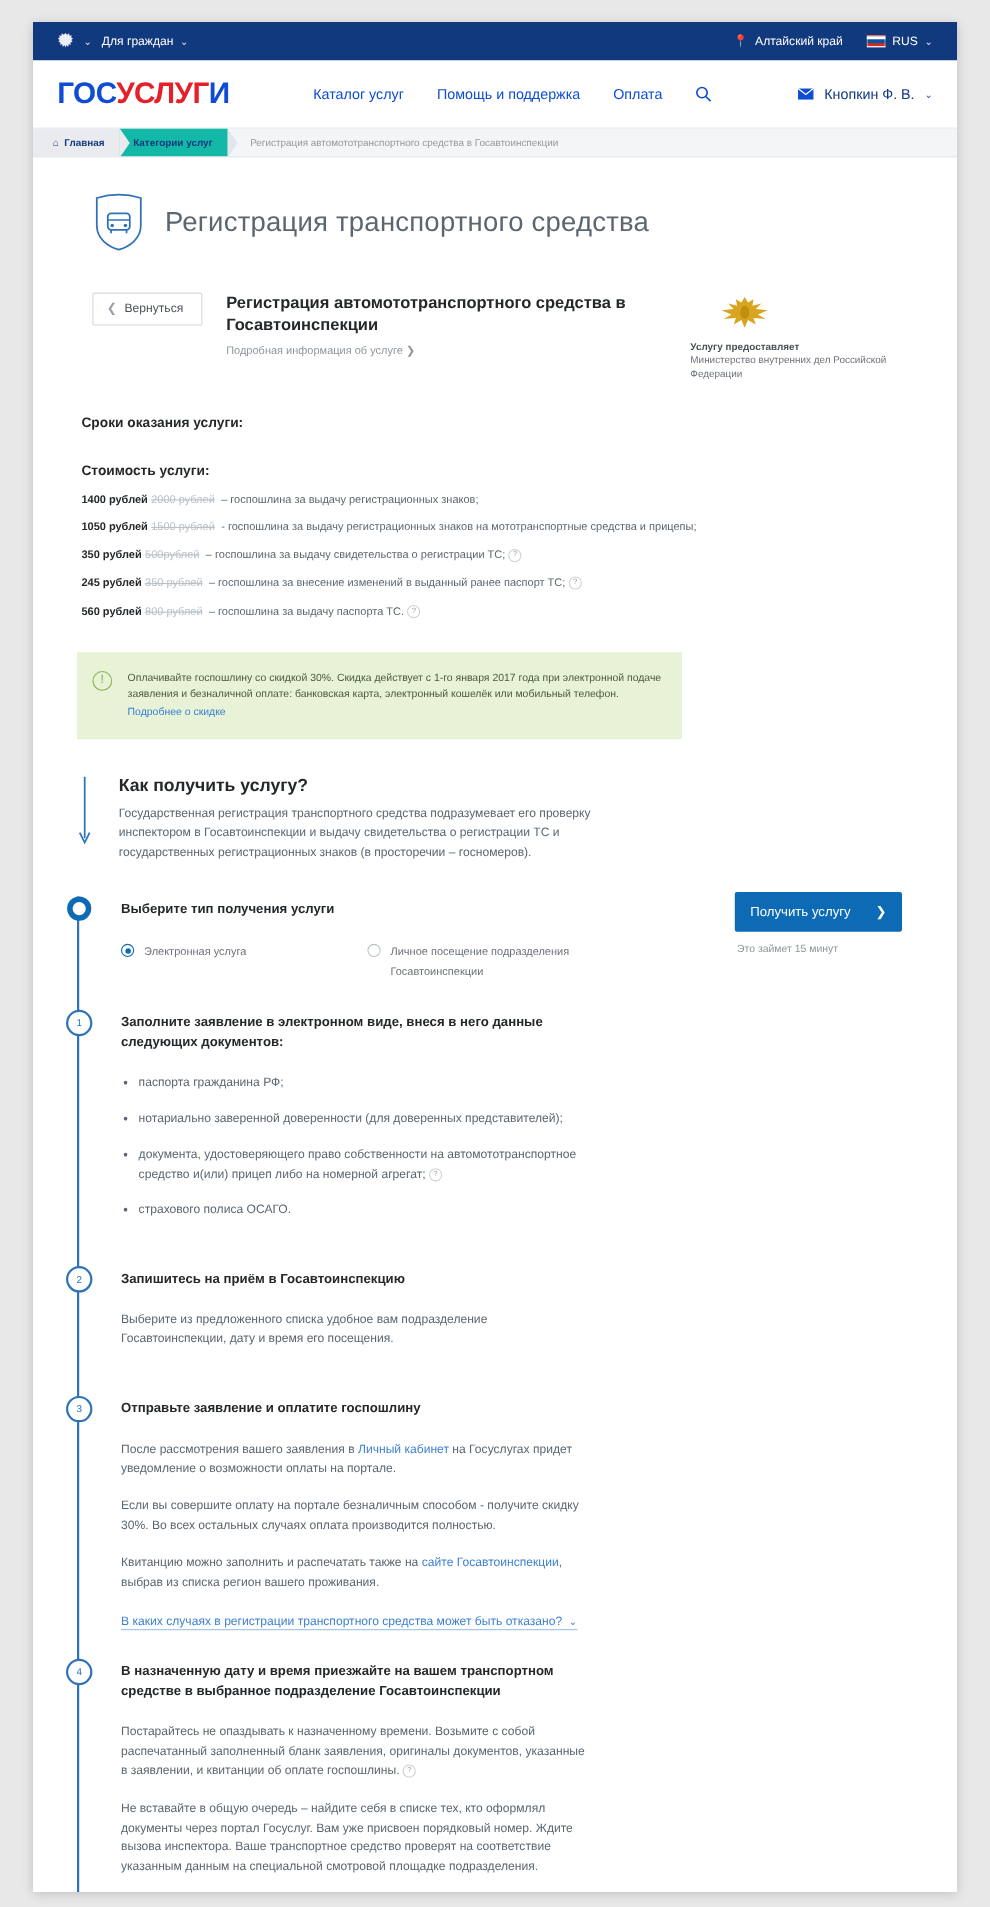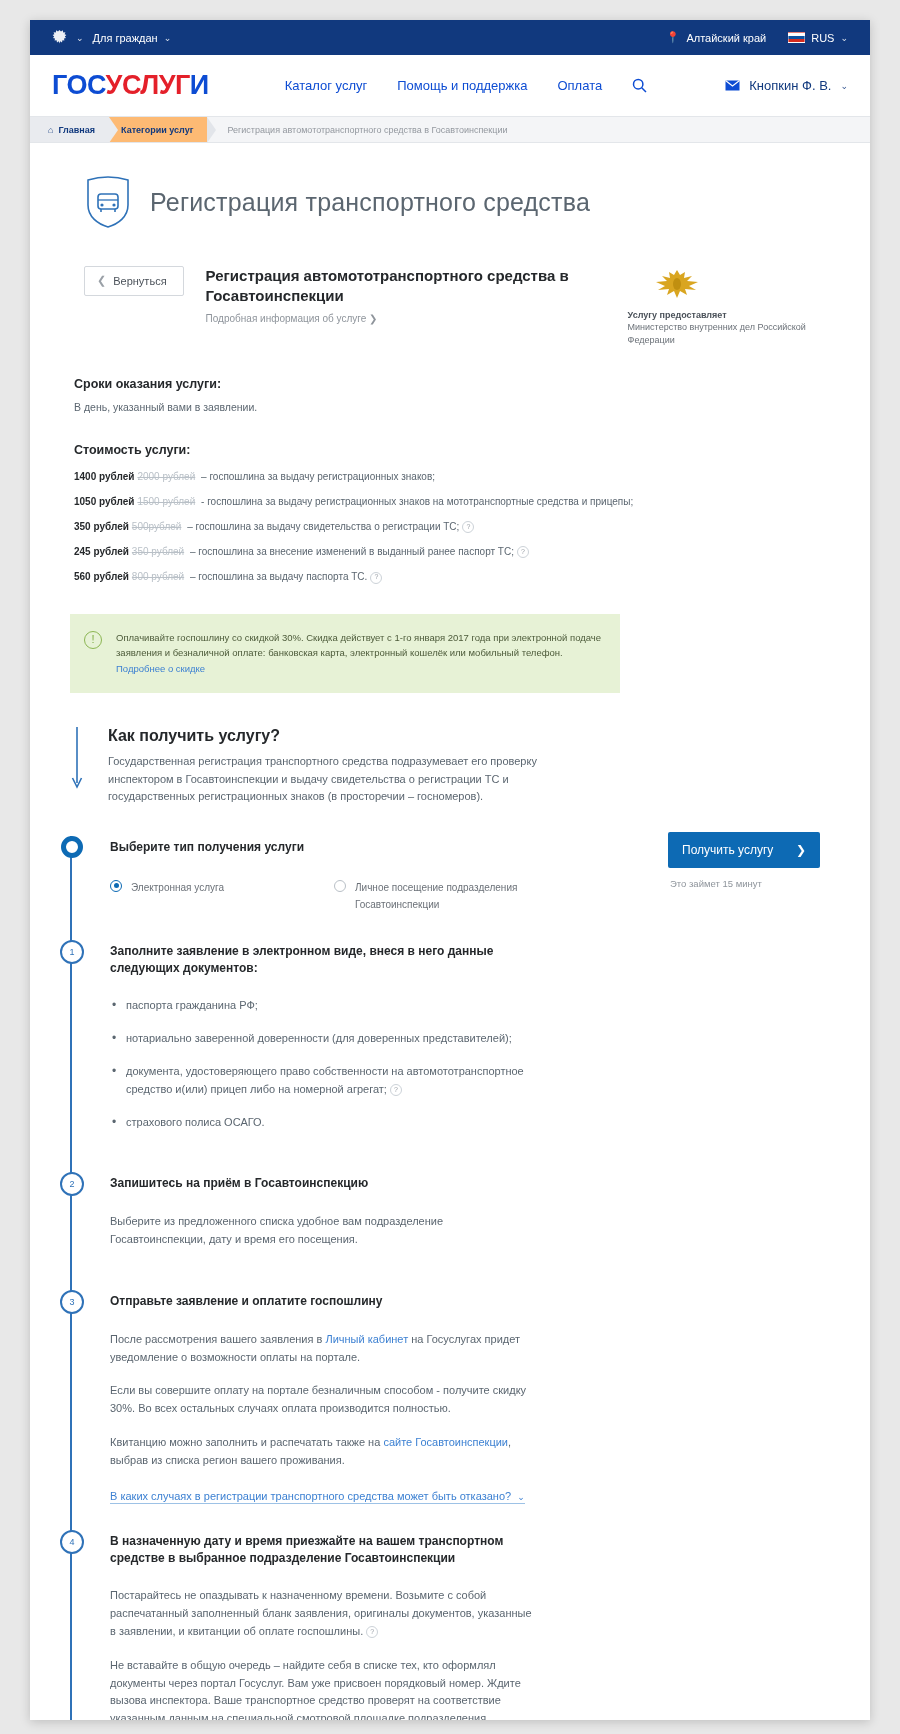--- a/index.html
+++ b/index.html
@@ -95,21 +95,21 @@
   .crumb:first-child { padding-left: 18px; gap: 5px; }
   .crumb::after {
     content: "";
     position: absolute; right: -9px; top: 0;
     width: 0; height: 0;
     border-top: 13px solid transparent;
     border-bottom: 13px solid transparent;
     border-left: 9px solid #e9ebef;
     z-index: 2;
   }
-  .crumb.c2 { background: #fdba74; }
+  .crumb.c2 { background: #14b8a6; }
   .crumb.c2::after { border-left-color: #e2e5ea; }
   .crumb.current {
     background: transparent; color: #93989f; font-weight: 400;
     padding-left: 20px;
   }
   .crumb.current::after { display: none; }
   .home-ico { font-size: 9px; color:#11397e; }
 
   
   .content { padding: 0 22px; }
@@ -446,21 +446,20 @@
             <ellipse cx="23" cy="16" rx="4" ry="6" fill="#c08f10"></ellipse>
           </svg>
         </div>
         <div class="provider-lbl">Услугу предоставляет</div>
         <div class="provider-name">Министерство внутренних дел Российской Федерации</div>
       </div>
     </div>
 
     <div class="sec">
       <div class="sec-h">Сроки оказания услуги:</div>
-      <div class="sec-p">В день, указанный вами в заявлении.</div>
     </div>
 
     <div class="sec">
       <div class="sec-h">Стоимость услуги:</div>
       <div class="price-list" id="price-list">
           <div class="price-line"><span class="price-new">1400 рублей</span><span class="price-old">2000 рублей</span><span> – госпошлина за выдачу регистрационных знаков;</span></div>
           <div class="price-line"><span class="price-new">1050 рублей</span><span class="price-old">1500 рублей</span><span> - госпошлина за выдачу регистрационных знаков на мототранспортные средства и прицепы;</span></div>
           <div class="price-line"><span class="price-new">350 рублей</span><span class="price-old">500рублей</span><span> – госпошлина за выдачу свидетельства о регистрации ТС;</span><span class="qmark">?</span></div>
           <div class="price-line"><span class="price-new">245 рублей</span><span class="price-old">350 рублей</span><span> – госпошлина за внесение изменений в выданный ранее паспорт ТС;</span><span class="qmark">?</span></div>
           <div class="price-line"><span class="price-new">560 рублей</span><span class="price-old">800 рублей</span><span> – госпошлина за выдачу паспорта ТС.</span><span class="qmark">?</span></div>

